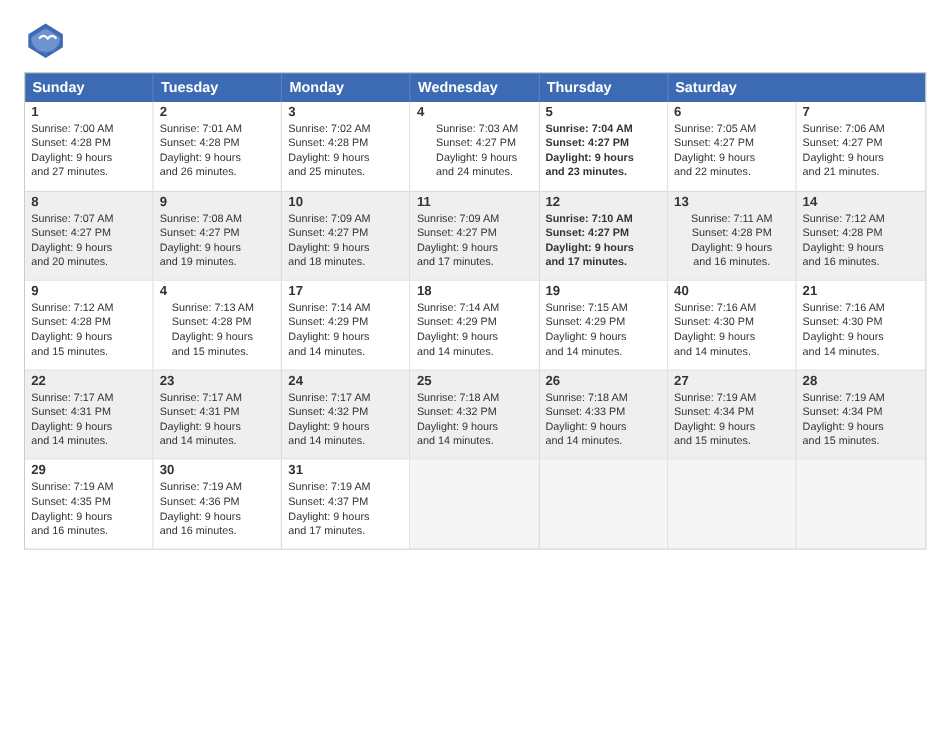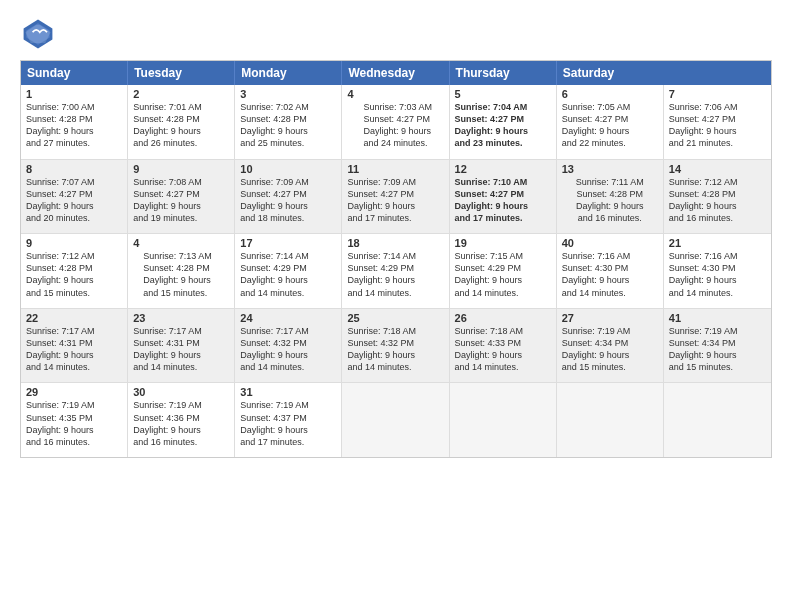--- a/index.html
+++ b/index.html
@@ -332,21 +332,21 @@
 and 14 minutes.</div>
           </div>
           <div class="cal-cell shaded">
             <span class="day-num">27</span>
             <div class="cell-text" style="white-space: pre-line;">Sunrise: 7:19 AM
 Sunset: 4:34 PM
 Daylight: 9 hours
 and 15 minutes.</div>
           </div>
           <div class="cal-cell shaded">
-            <span class="day-num">41</span>
+            <span class="day-num">28</span>
             <div class="cell-text" style="white-space: pre-line;">Sunrise: 7:19 AM
 Sunset: 4:34 PM
 Daylight: 9 hours
 and 15 minutes.</div>
           </div>
         </div>
         <div class="cal-row">
           <div class="cal-cell">
             <span class="day-num">29</span>
             <div class="cell-text" style="white-space: pre-line;">Sunrise: 7:19 AM

